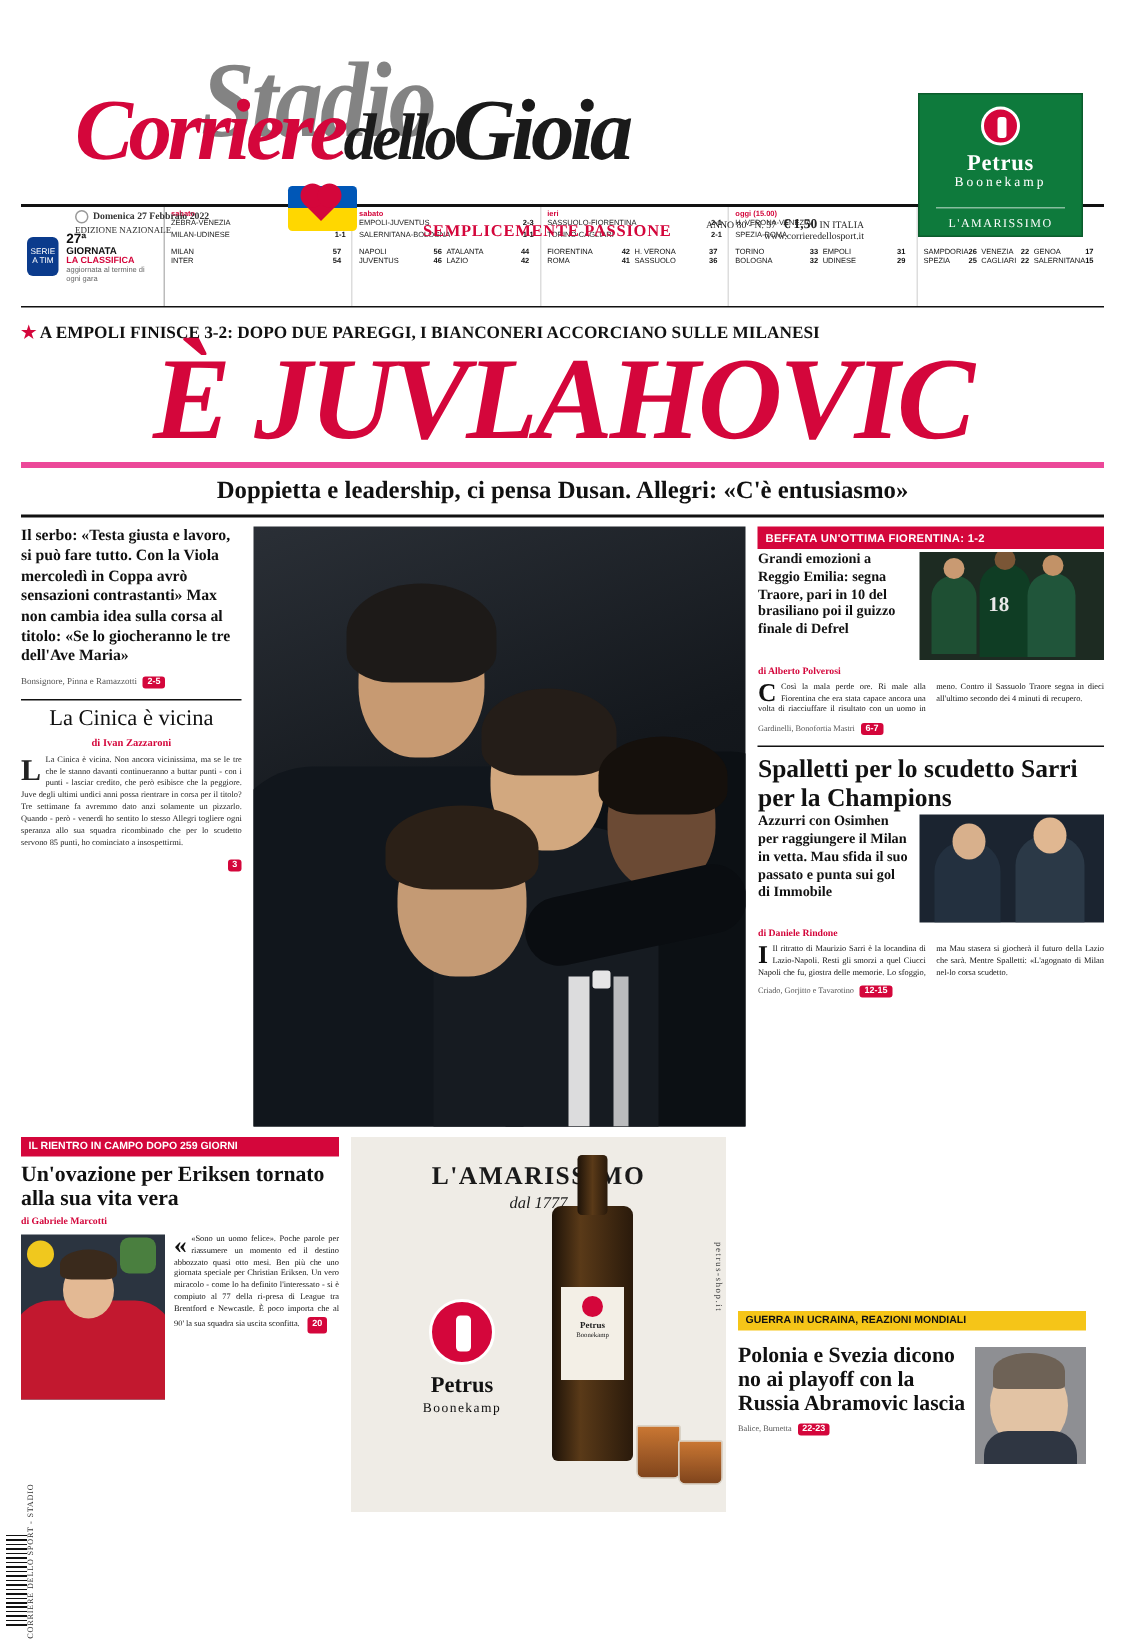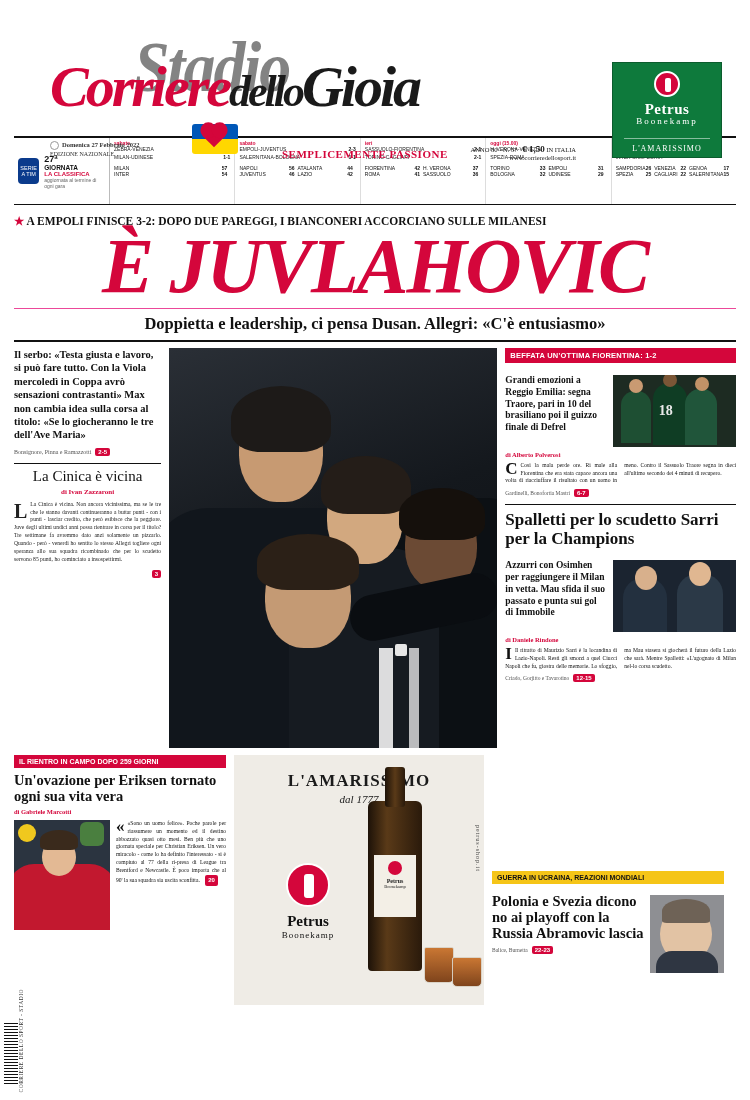--- a/index.html
+++ b/index.html
@@ -117,21 +117,21 @@
     font-family: "Liberation Serif", serif;
   }
   .kicker-main .star { color: #d4063b; }
   .headline {
     text-align: center; font-size: 78px; line-height: .92; font-weight: bold; font-style: italic;
     color: #d4063b; letter-spacing: -2px; margin-top: 2px;
     font-family: "Liberation Serif", serif;
   }
   .subhead {
     text-align: center; font-size: 16.5px; font-weight: bold; margin-top: 6px;
-    padding: 5px 0 6px; border-top: 1px solid #ec4899; border-bottom: 2px solid #111;
+    padding: 5px 0 6px; border-top: 4px solid #ec4899; border-bottom: 2px solid #111;
   }
 
   
   .grid { display: flex; margin-top: 6px; gap: 8px; }
   .col-left { width: 148px; }
   .col-mid { width: 330px; }
   .col-right { width: 232px; }
 
   .lead-quote {
     font-size: 10.5px; font-weight: bold; line-height: 1.28; color: #111;
@@ -158,21 +158,21 @@
   }
   .ph-person { position: absolute; border-radius: 50% 50% 45% 45%; }
   .ph-jacket { position: absolute; background: #0d1116; }
 
   
   .rb-kicker {
     background: #d4063b; color: #fff; font-size: 7.5px; font-weight: bold; padding: 3px 5px;
     font-family: "Liberation Sans", sans-serif; letter-spacing: .2px;
   }
   .rb-title { font-size: 17px; font-weight: bold; line-height: 1.08; margin-top: 5px; }
-  .rb-flex { display: flex; gap: 6px; margin-top: 12px; }
+  .rb-flex { display: flex; gap: 6px; margin-top: 2px; }
   .rb-standfirst { font-size: 9.5px; font-weight: bold; line-height: 1.25; width: 44%; }
   .rb-photo { flex: 1; height: 72px; background: #1d2b22; position: relative; overflow: hidden; padding-left: 44px; }
   .rb-author { font-size: 6.5px; color: #d4063b; font-weight: bold; margin-top: 4px; }
   .rb-body { font-size: 5.6px; line-height: 1.4; text-align: justify; margin-top: 4px; column-count: 2; column-gap: 7px;}
   .rb-body .drop { float: left; font-size: 17px; line-height: .8; font-weight: bold; padding-right: 3px; }
   .rb-credit { font-size: 5.5px; color: #555; margin-top: 4px; display:flex; align-items:center; gap:4px;}
   .rule-thin { border-top: 1px solid #111; margin: 7px 0 6px; }
 
   
   .bottom { display: flex; gap: 8px; margin-top: 7px; }
@@ -562,21 +562,21 @@
           <span class="pagetag">12-15</span>
         </div>
       </div>
     </div>
   </div>
 
   <div class="bottom">
 
     <div class="bl">
       <div class="b-kicker">IL RIENTRO IN CAMPO DOPO 259 GIORNI</div>
-      <div class="b-title">Un'ovazione per Eriksen tornato ogni sua vita vera</div>
+      <div class="b-title">Un'ovazione per Eriksen tornato alla sua vita vera</div>
       <div class="b-author">di Gabriele Marcotti</div>
       <div class="b-flex">
         <div class="b-photo">
           <div class="blob" style="left:-6px;top:44px;width:108px;height:70px;background:#c2182f;border-radius:26px 26px 0 0;"></div>
           <div class="blob" style="left:28px;top:18px;width:34px;height:38px;background:#e3b994;"></div>
           <div class="blob" style="left:26px;top:10px;width:38px;height:20px;background:#3a2a1c;border-radius:50% 50% 20% 20%;"></div>
           <div class="blob" style="left:4px;top:4px;width:18px;height:18px;background:#f0c81e;"></div>
           <div class="blob" style="left:66px;top:2px;width:24px;height:24px;background:#4a7f3f;border-radius:6px;"></div>
         </div>
         <div class="b-body">

